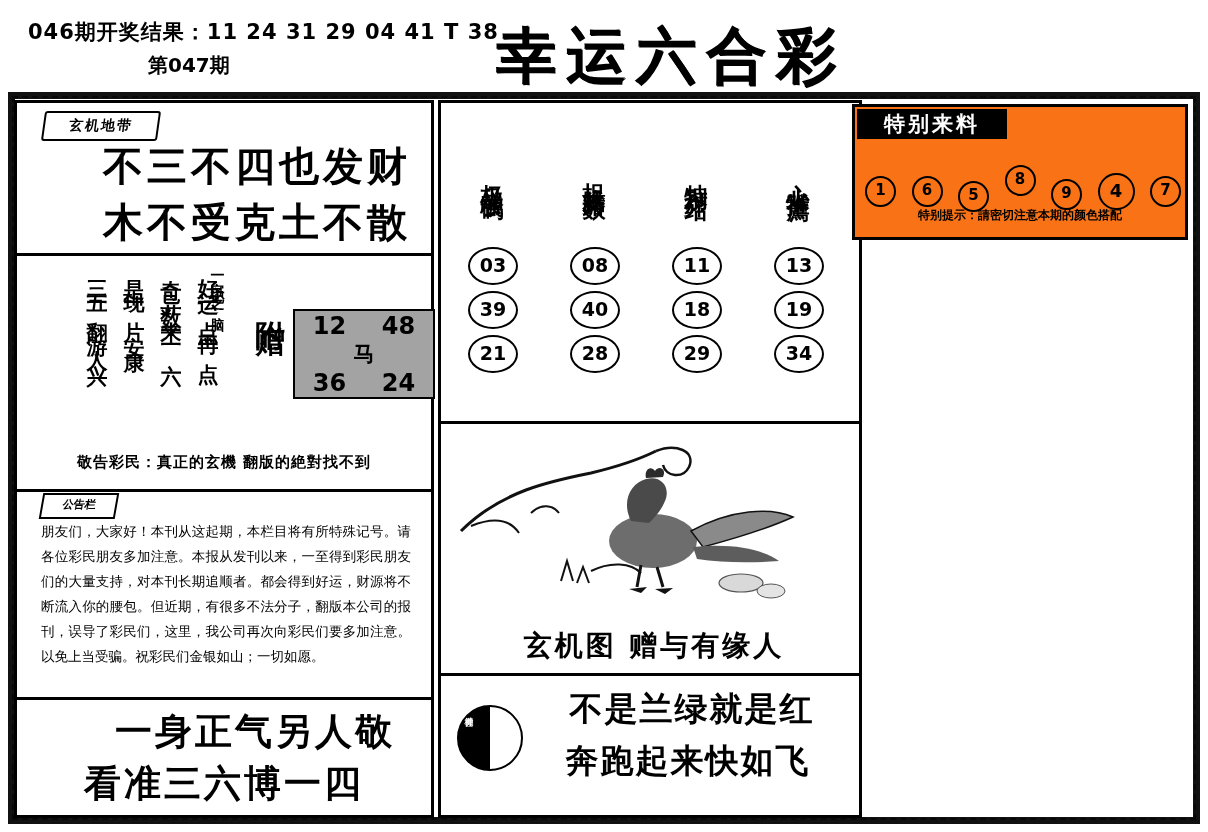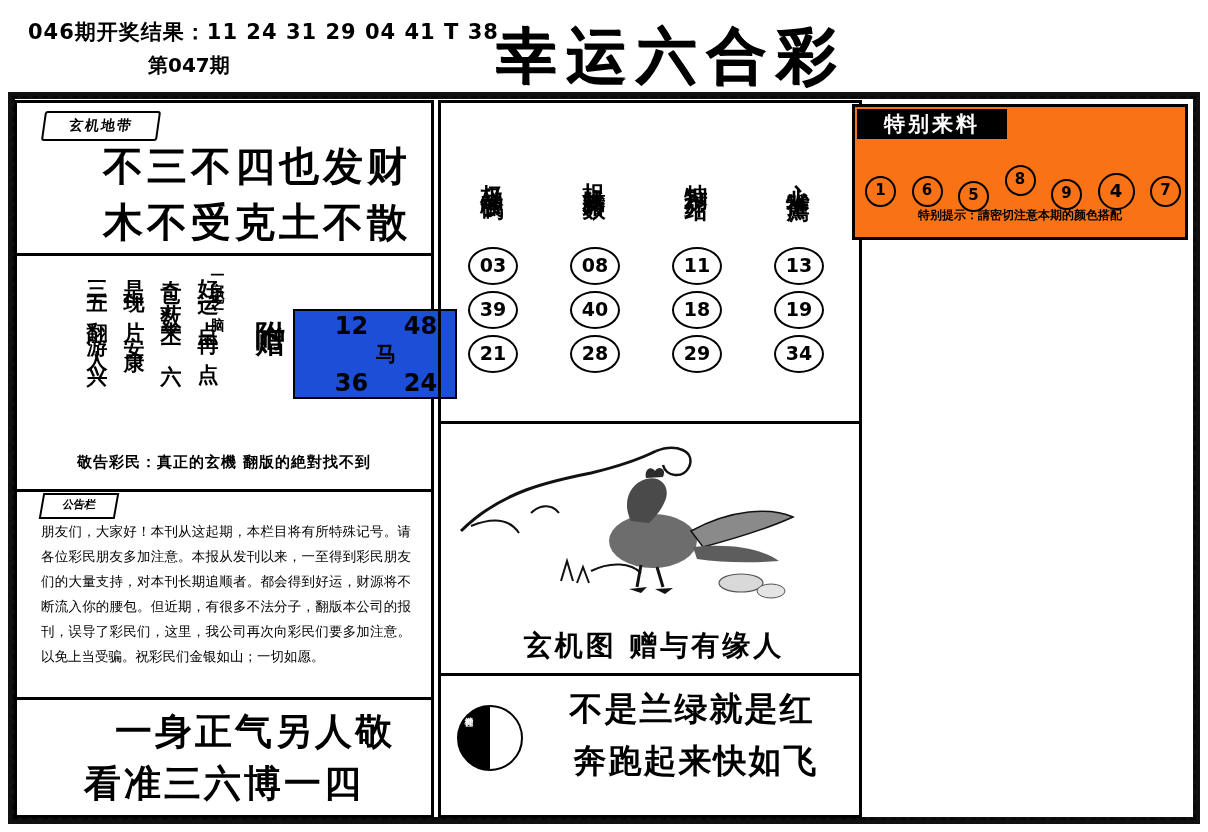--- a/index.html
+++ b/index.html
@@ -98,21 +98,21 @@
     font-family:"DejaVu Serif","Liberation Serif",serif;
   }
   .gift-label{
     position:absolute;left:232px;top:44px;
     writing-mode:vertical-rl;text-orientation:upright;
     font-size:30px;font-weight:bold;letter-spacing:4px;
     font-family:"DejaVu Serif","Liberation Serif",serif;
   }
   .gift-box{
     position:absolute;left:276px;top:56px;width:138px;height:86px;
-    border:2px solid #000;background:#1d4ed8;padding-left:22px;
+    border:2px solid #000;background:#a3a3a3;
   }
   .gift-row{
     display:flex;justify-content:space-around;align-items:center;
     font-size:24px;font-weight:bold;height:29px;
   }
   .gift-mid{
     text-align:center;font-size:21px;font-weight:bold;height:28px;line-height:28px;
   }
   .notice-line{
     position:absolute;left:0;top:200px;width:414px;text-align:center;
@@ -188,21 +188,21 @@
     border-radius:50%;border:2px solid #000;
     background:linear-gradient(90deg,#000 50%,#fff 50%);
     overflow:hidden;
   }
   .taiji .tl{position:absolute;left:3px;top:3px;font-size:9px;color:#fff;writing-mode:vertical-rl;}
   .mb1{
     position:absolute;left:86px;top:14px;width:330px;text-align:center;
     font-size:33px;font-weight:bold;letter-spacing:2px;
   }
   .mb2{
-    position:absolute;left:90px;top:66px;width:330px;text-align:center;
+    position:absolute;left:82px;top:66px;width:330px;text-align:center;
     font-size:33px;font-weight:bold;letter-spacing:2px;
   }
 
   
   .col-right{
     position:absolute;left:852px;top:104px;width:336px;height:136px;
     border:3px solid #000;box-sizing:border-box;background:#f97316;
   }
   .right-title{
     position:absolute;left:2px;top:2px;width:150px;height:30px;

